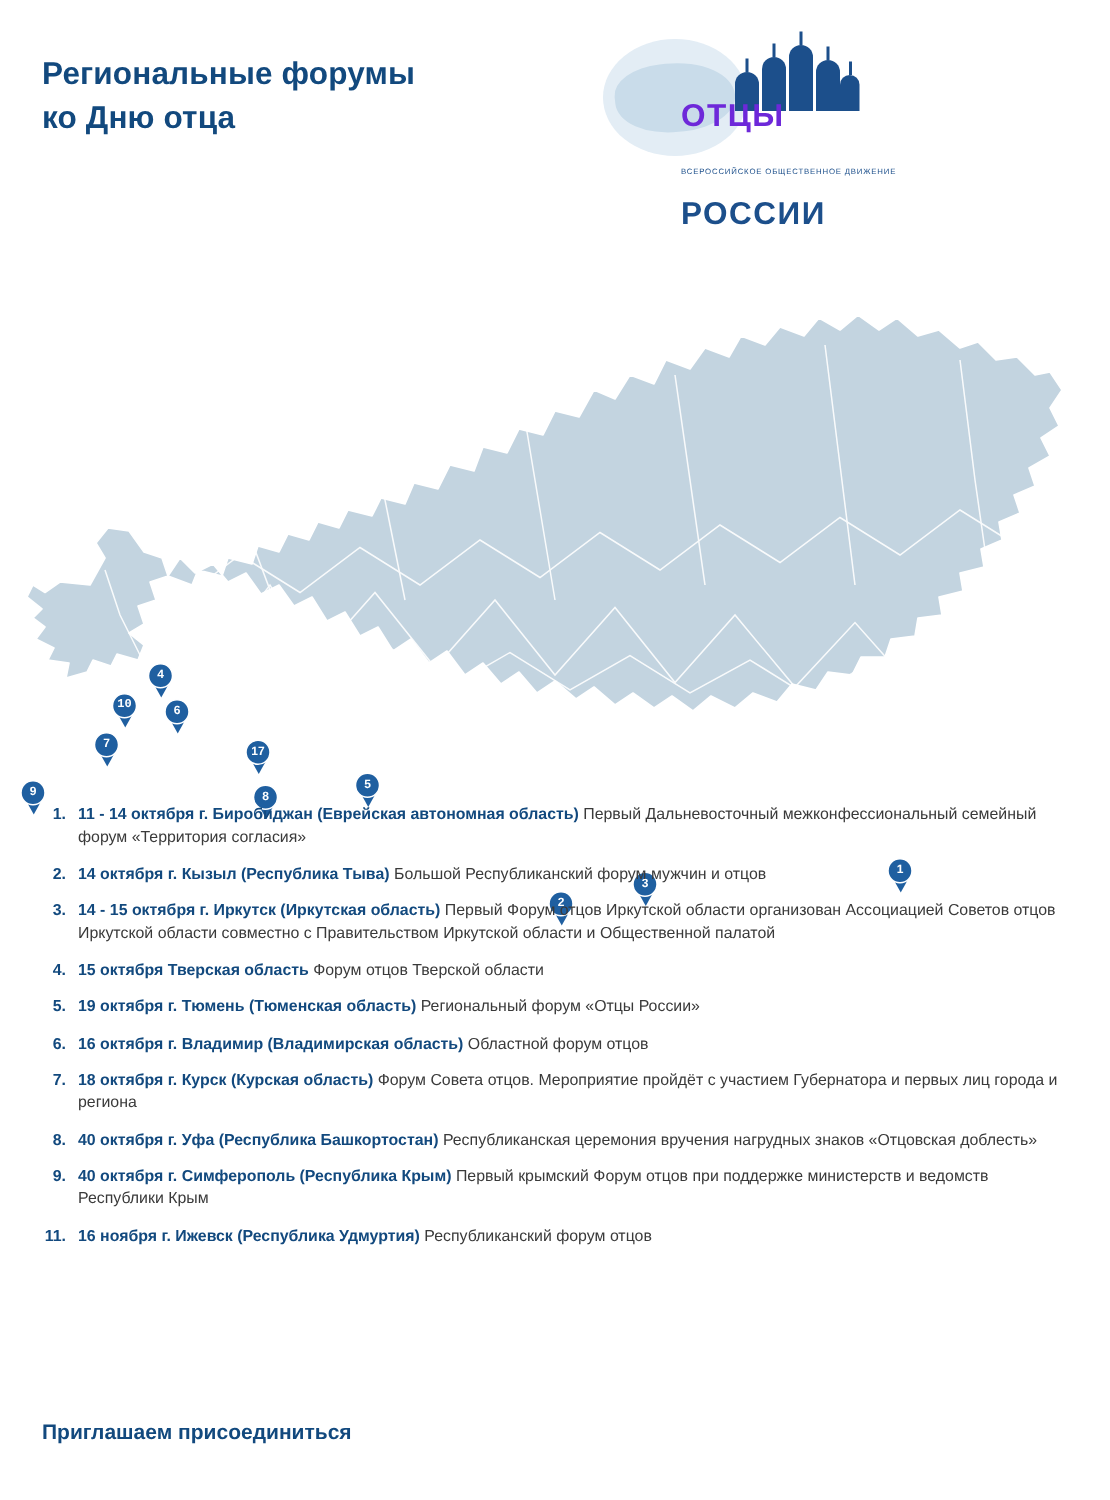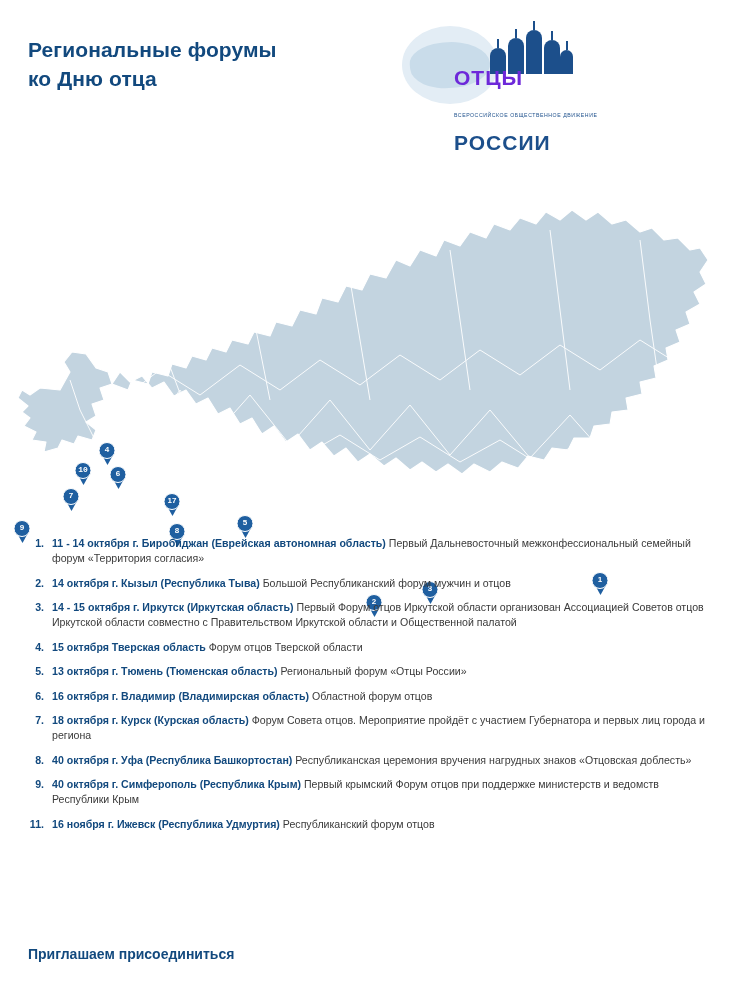--- a/index.html
+++ b/index.html
@@ -313,21 +313,21 @@
   <div class="item">
     <div class="item-num">3.</div>
     <div class="item-text"><b>14 - 15 октября г. Иркутск (Иркутская область)</b><span> Первый Форум отцов Иркутской области организован Ассоциацией  Советов отцов Иркутской области совместно с Правительством Иркутской области и Общественной палатой</span></div>
   </div>
   <div class="item">
     <div class="item-num">4.</div>
     <div class="item-text"><b>15 октября Тверская область</b><span> Форум отцов Тверской области</span></div>
   </div>
   <div class="item">
     <div class="item-num">5.</div>
-    <div class="item-text"><b>13 октября г. Тюмень (Тюменская область)</b><span> Региональный форум «Отцы России»</span></div>
+    <div class="item-text"><b>19 октября г. Тюмень (Тюменская область)</b><span> Региональный форум «Отцы России»</span></div>
   </div>
   <div class="item">
     <div class="item-num">6.</div>
     <div class="item-text"><b>16 октября г. Владимир (Владимирская область)</b><span> Областной форум отцов</span></div>
   </div>
   <div class="item">
     <div class="item-num">7.</div>
     <div class="item-text"><b>18 октября г. Курск  (Курская область)</b><span> Форум Совета отцов. Мероприятие пройдёт с участием Губернатора и первых лиц города и региона</span></div>
   </div>
   <div class="item">

